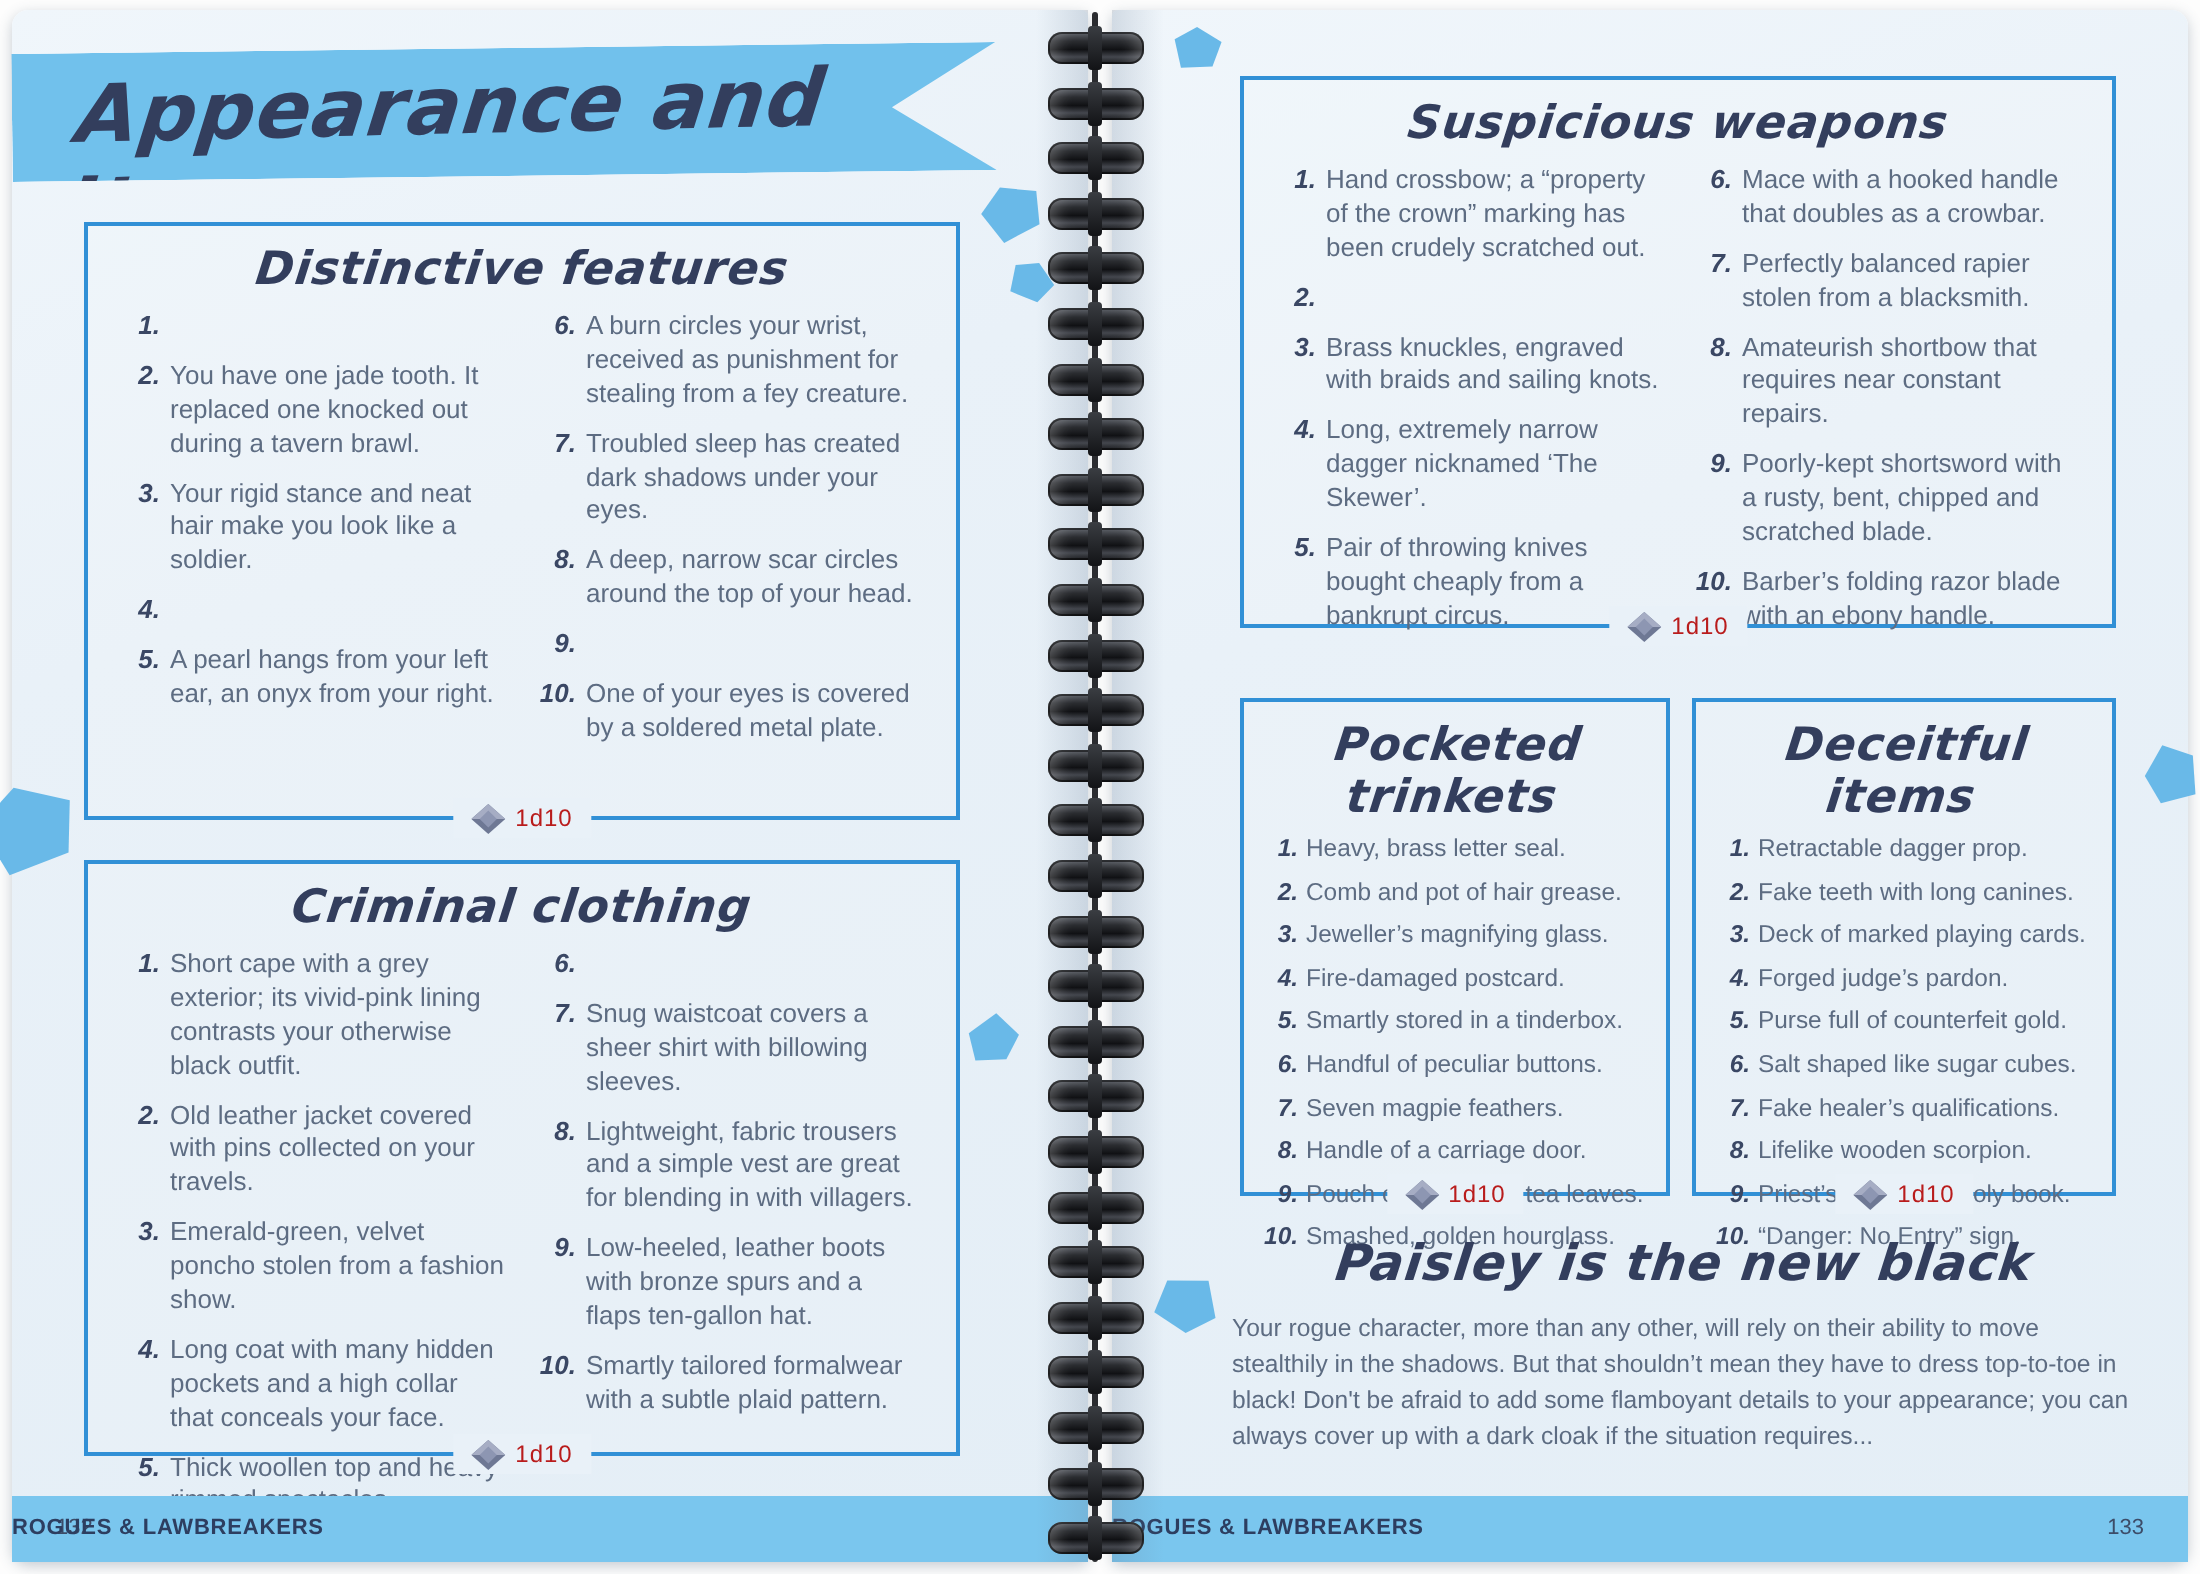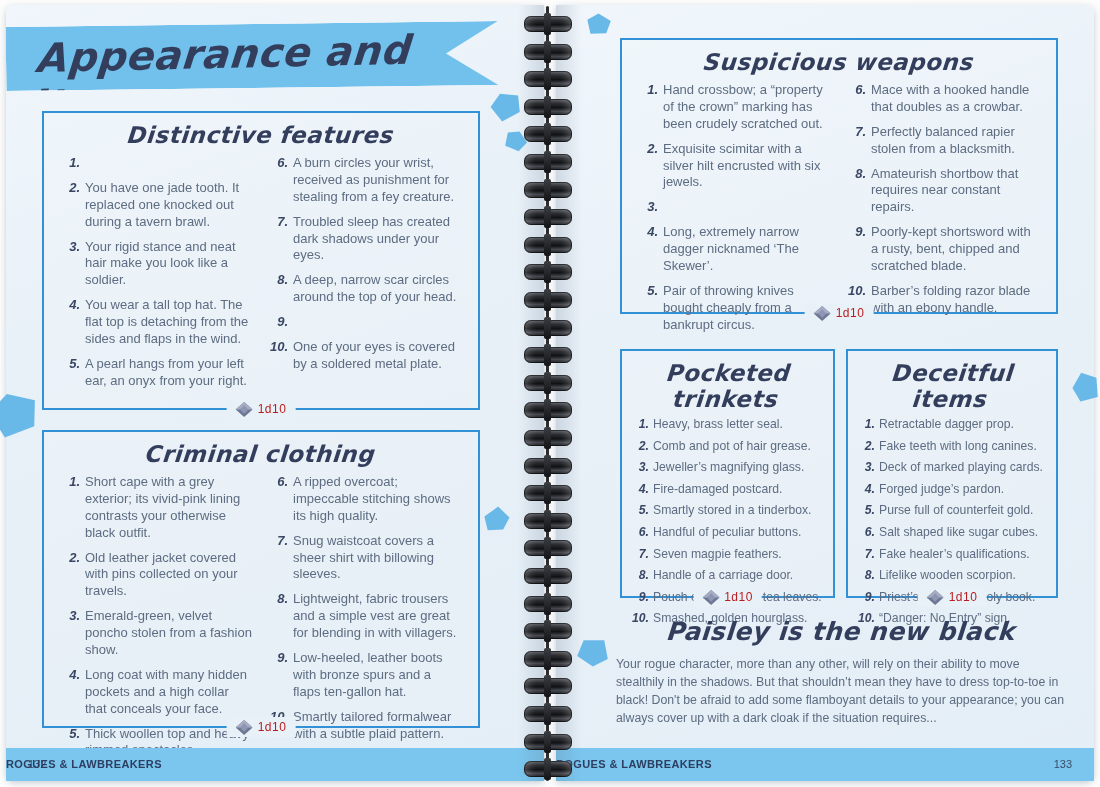--- a/index.html
+++ b/index.html
@@ -126,21 +126,20 @@
             <div class="item">
               <span class="num">2.</span>
               <span class="txt">You have one jade tooth. It replaced one knocked out during a tavern brawl.</span>
             </div>
             <div class="item">
               <span class="num">3.</span>
               <span class="txt">Your rigid stance and neat hair make you look like a soldier.</span>
             </div>
             <div class="item">
               <span class="num">4.</span>
-              <span class="txt">You wear a tall top hat. The flat top is detaching from the sides and flaps in the wind.</span>
             </div>
             <div class="item">
               <span class="num">5.</span>
               <span class="txt">A pearl hangs from your left ear, an onyx from your right.</span>
             </div>
           </div>
           <div class="col">
             <div class="item">
               <span class="num">6.</span>
               <span class="txt">A burn circles your wrist, received as punishment for stealing from a fey creature.</span>
@@ -193,21 +192,20 @@
               <span class="txt">Long coat with many hidden pockets and a high collar that conceals your face.</span>
             </div>
             <div class="item">
               <span class="num">5.</span>
               <span class="txt">Thick woollen top and heavy rimmed spectacles.</span>
             </div>
           </div>
           <div class="col">
             <div class="item">
               <span class="num">6.</span>
-              <span class="txt">A ripped overcoat; impeccable stitching shows its high quality.</span>
             </div>
             <div class="item">
               <span class="num">7.</span>
               <span class="txt">Snug waistcoat covers a sheer shirt with billowing sleeves.</span>
             </div>
             <div class="item">
               <span class="num">8.</span>
               <span class="txt">Lightweight, fabric trousers and a simple vest are great for blending in with villagers.</span>
             </div>
             <div class="item">
@@ -240,24 +238,24 @@
     <section class="tbox" id="box-sw">
       <div class="boxtitle"><span class="script">Suspicious weapons</span></div>
       <div class="items">
           <div class="col">
             <div class="item">
               <span class="num">1.</span>
               <span class="txt">Hand crossbow; a “property of the crown” marking has been crudely scratched out.</span>
             </div>
             <div class="item">
               <span class="num">2.</span>
-              <span class="txt">Exquisite scimitar with a silver hilt encrusted with six jewels.</span>
             </div>
             <div class="item">
               <span class="num">3.</span>
+              <span class="txt">Brass knuckles, engraved with braids and sailing knots.</span>
             </div>
             <div class="item">
               <span class="num">4.</span>
               <span class="txt">Long, extremely narrow dagger nicknamed ‘The Skewer’.</span>
             </div>
             <div class="item">
               <span class="num">5.</span>
               <span class="txt">Pair of throwing knives bought cheaply from a bankrupt circus.</span>
             </div>
           </div>

